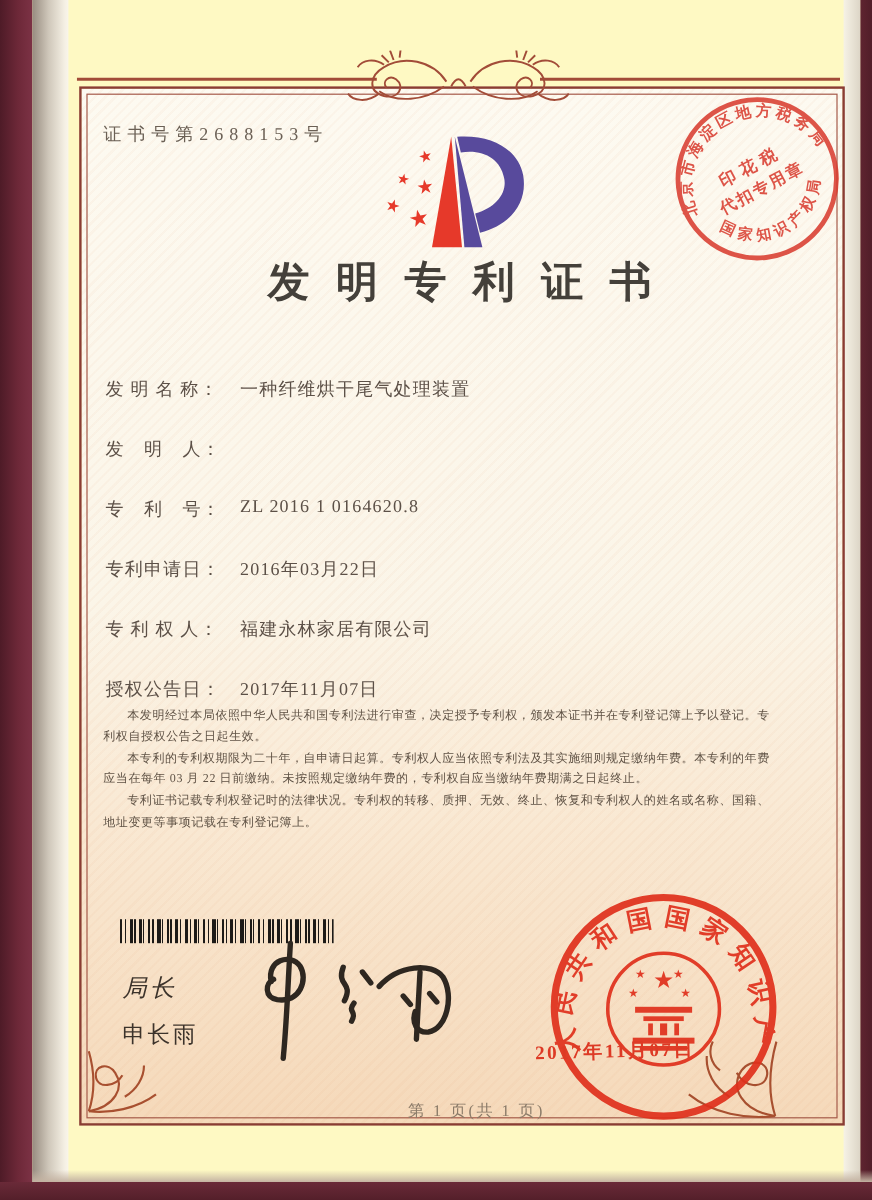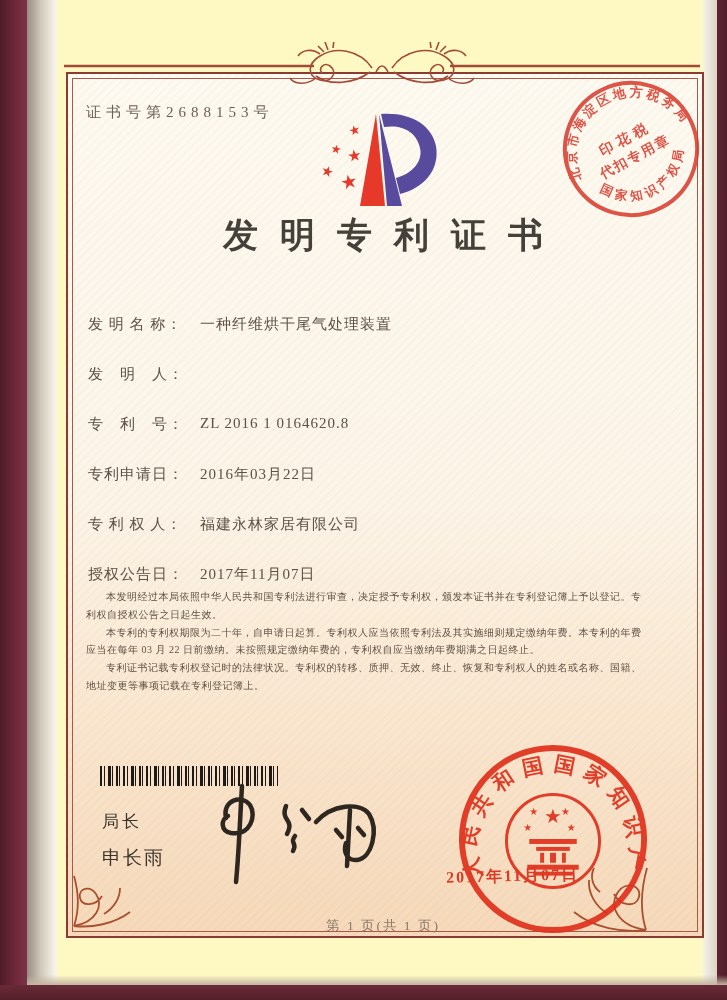--- a/index.html
+++ b/index.html
@@ -41,29 +41,29 @@
   .fvalue{letter-spacing:1px;}
   .paras{position:absolute;left:86px;top:588px;width:558px;z-index:2;
     font-size:10px;line-height:1.78;color:#5f5245;}
   .paras p{margin:0;text-indent:2em;letter-spacing:.5px;}
   .barcode{position:absolute;left:100px;top:766px;width:178px;height:20px;z-index:2;
     background:repeating-linear-gradient(90deg,
       #1d1a17 0 2px,rgba(0,0,0,0) 2px 4px,#1d1a17 4px 5px,rgba(0,0,0,0) 5px 8px,
       #1d1a17 8px 11px,rgba(0,0,0,0) 11px 12px,#1d1a17 12px 13px,rgba(0,0,0,0) 13px 16px,
       #1d1a17 16px 18px,rgba(0,0,0,0) 18px 19px,#1d1a17 19px 20px,rgba(0,0,0,0) 20px 23px);}
   .director{position:absolute;left:102px;top:810px;z-index:2;color:#3c332b;}
-  .director .t{font-size:17px;letter-spacing:3px;margin-bottom:12px;}
+  .director .t{font-size:20px;letter-spacing:3px;margin-bottom:12px;font-style:italic;}
   .director .n{font-size:19px;letter-spacing:2px;}
   .signature{position:absolute;left:198px;top:778px;width:195px;height:112px;z-index:3;}
   .seal-main{position:absolute;left:454px;top:740px;width:198px;height:198px;z-index:3;opacity:.92;}
   .seal-date{position:absolute;left:446px;top:866px;font-size:16px;color:#dd3a25;
     letter-spacing:2px;z-index:4;transform:rotate(-1.5deg);font-weight:600;}
   .seal-tax{position:absolute;left:556px;top:74px;width:150px;height:150px;z-index:3;
     transform:rotate(-28deg);opacity:.85;}
-  .footer{position:absolute;left:66px;top:917px;width:634px;text-align:center;
+  .footer{position:absolute;left:80px;top:917px;width:634px;text-align:center;
     font-size:13.5px;letter-spacing:2px;color:#8a7a68;z-index:2;}
   svg{display:block;}
 </style>
 </head>
 <body>
 
 <div class="photo">
 
   <div class="spine"></div>
   <div class="page-curve"></div>

